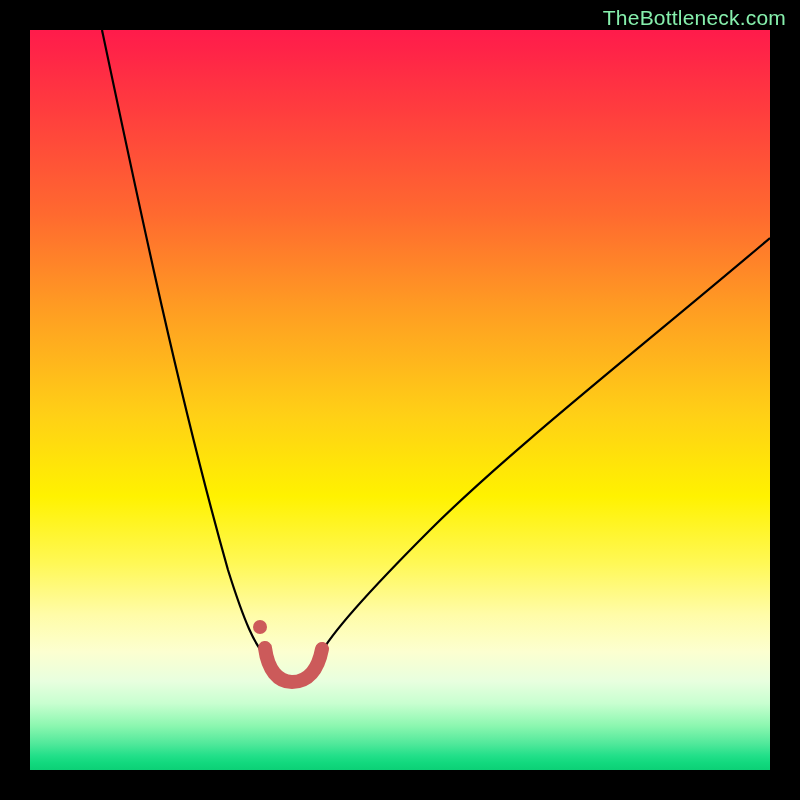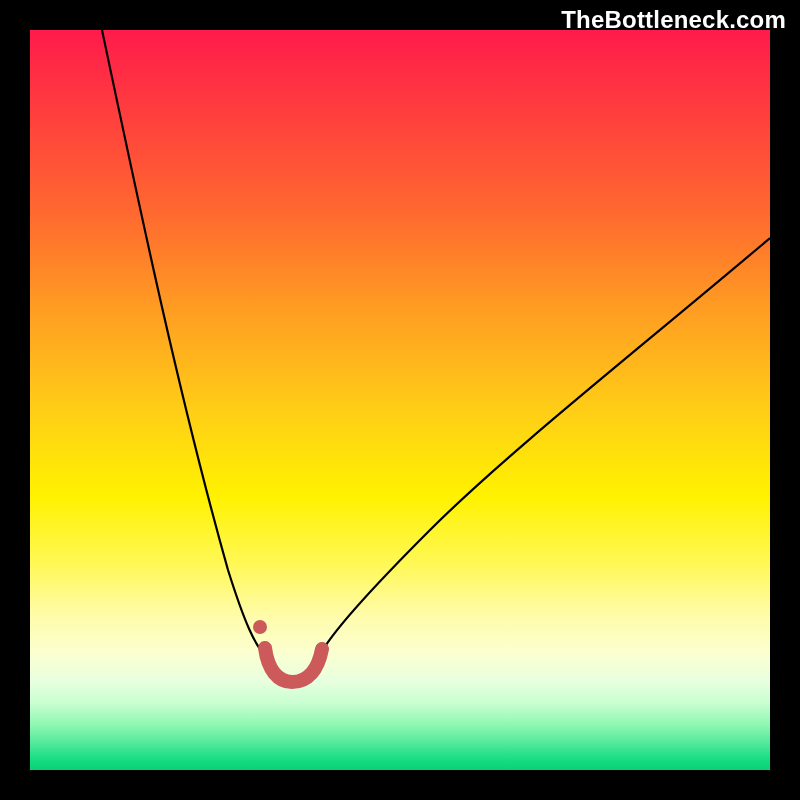--- a/index.html
+++ b/index.html
@@ -38,23 +38,23 @@
       #4fe89a 96.5%,
       #24e08a 98%,
       #12d97e 99%,
       #0cd076 100%
     );
   }
   .watermark {
     position: absolute;
     top: 6px;
     right: 14px;
-    color: #ffffff;
-    font-size: 24px;
-    font-weight: 700;
+    color: #86efac;
+    font-size: 21px;
+    font-weight: 400;
     letter-spacing: 0.2px;
   }
   svg.curves {
     position: absolute;
     inset: 0;
   }
 </style>
 </head>
 <body>
 

